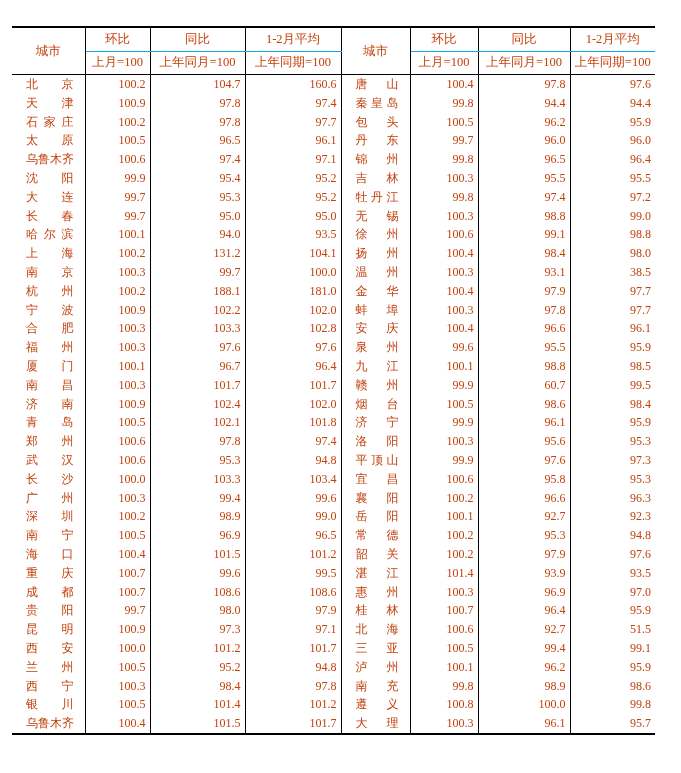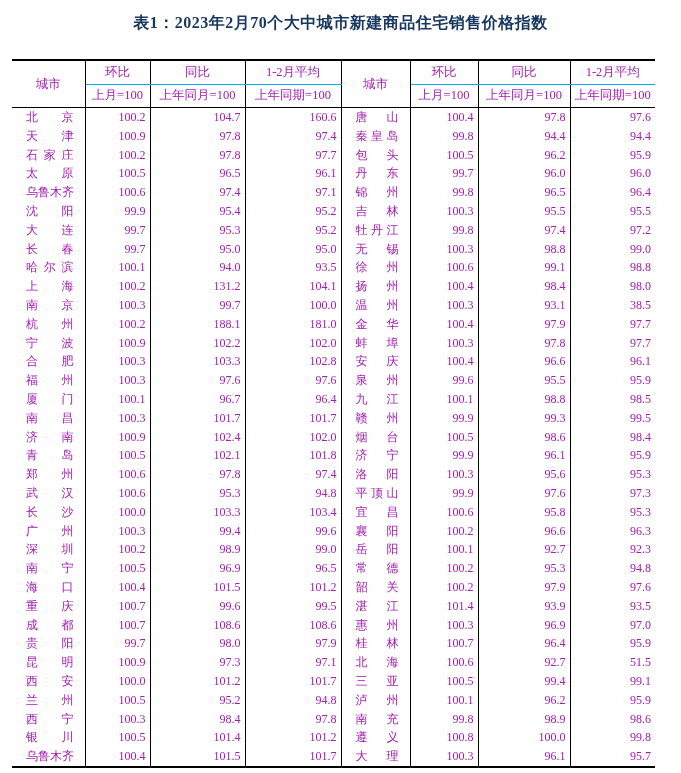--- a/index.html
+++ b/index.html
@@ -27,21 +27,21 @@
     line-height: 20px;
   }
   table.price-table {
     margin: 26px 0 0 12px;
     width: 643px;
     table-layout: fixed;
     border-collapse: collapse;
     border-top: 2px solid #000;
     border-bottom: 2px solid #000;
     font-size: 12px;
-    color: #a21caf;
+    color: #c2410c;
   }
   col.c-city-l { width: 73px; }
   col.c-mom-l  { width: 65px; }
   col.c-yoy-l  { width: 95px; }
   col.c-avg-l  { width: 96px; }
   col.c-city-r { width: 69px; }
   col.c-mom-r  { width: 68px; }
   col.c-yoy-r  { width: 92px; }
   col.c-avg-r  { width: 85px; }
 
@@ -78,21 +78,20 @@
   td.num-cell {
     text-align: right;
     padding-right: 4px;
   }
 </style>
 </head>
 <body>
 
 <div class="page">
 
-  <div class="table-title">表1：2023年2月70个大中城市新建商品住宅销售价格指数</div>
 
   <table class="price-table">
     <colgroup>
       <col class="c-city-l">
         <col class="c-mom-l">
         <col class="c-yoy-l">
         <col class="c-avg-l">
       <col class="c-city-r">
         <col class="c-mom-r">
         <col class="c-yoy-r">
@@ -347,21 +346,21 @@
           <td class="city-cell">
             <span class="city-name">南昌</span>
           </td>
           <td class="num-cell">100.3</td>
           <td class="num-cell">101.7</td>
           <td class="num-cell">101.7</td>
           <td class="city-cell">
             <span class="city-name">赣州</span>
           </td>
           <td class="num-cell">99.9</td>
-          <td class="num-cell">99.3</td>
+          <td class="num-cell">60.7</td>
           <td class="num-cell">99.5</td>
         </tr>
         <tr>
           <td class="city-cell">
             <span class="city-name">济南</span>
           </td>
           <td class="num-cell">100.9</td>
           <td class="num-cell">102.4</td>
           <td class="num-cell">102.0</td>
           <td class="city-cell">

